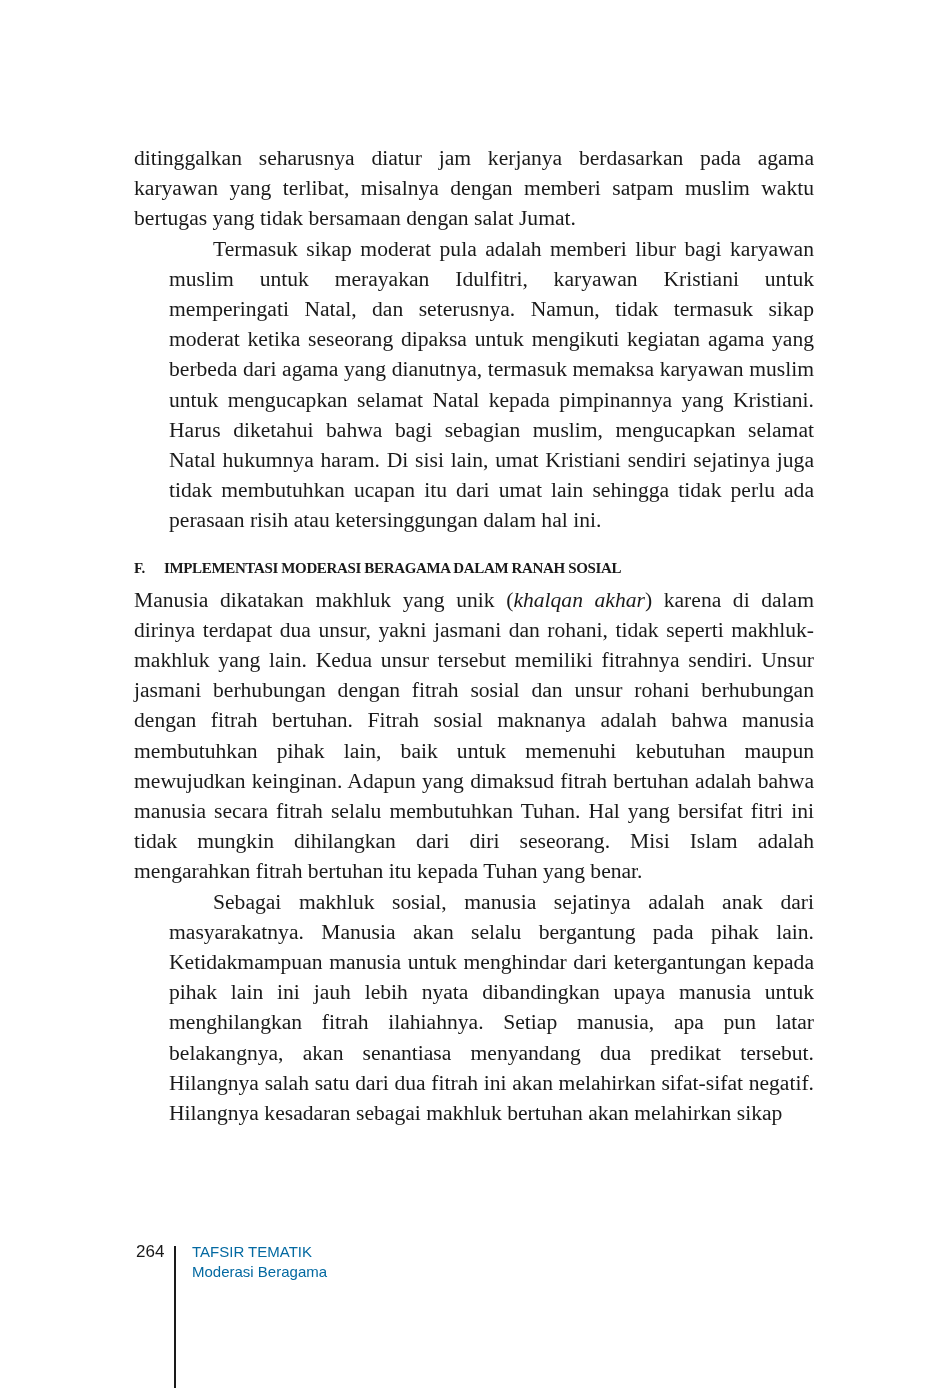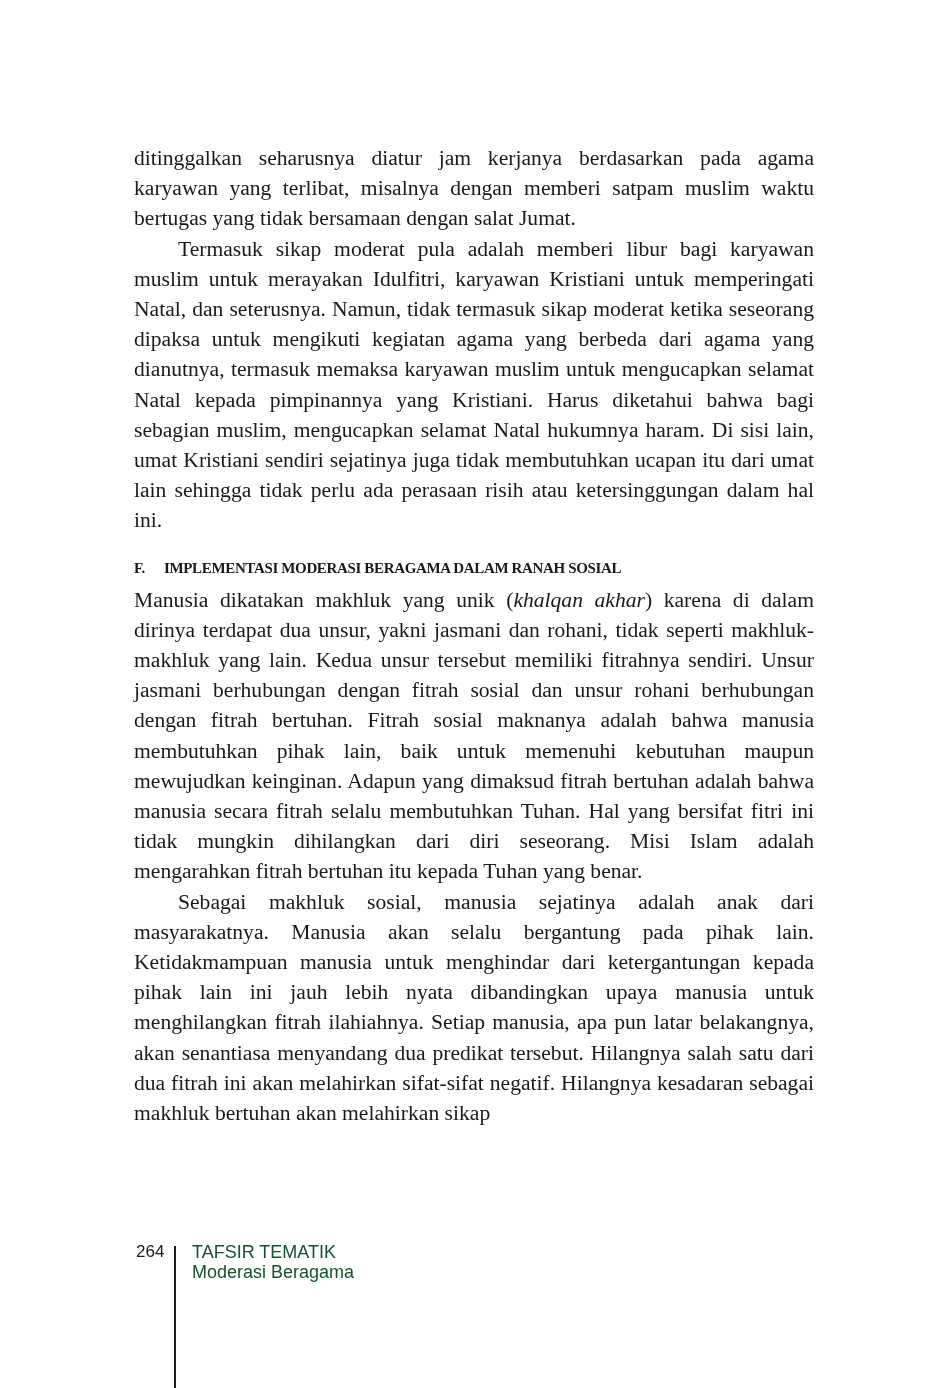--- a/index.html
+++ b/index.html
@@ -1,30 +1,30 @@
 <!DOCTYPE html>
 <html><head>
 <meta charset="utf-8">
 <style>
   html, body { margin: 0; padding: 0; background: #ffffff; }
   body { width: 946px; height: 1388px; position: relative; overflow: hidden; }
   .page { position: absolute; left: 134px; top: 143px; width: 680px;
     font-family: Liberation Serif, serif; color: #1a1a1a;
     font-size: 21.6px; line-height: 30.2px; }
   .para { margin: 0; text-align: justify; text-align-last: left; }
-  .indent { text-indent: 44px; }
+  .indent { text-indent: 44px; margin-left: 35px; }
   .heading { margin: 17px 0 2px 0; font-weight: bold; font-size: 15px; letter-spacing: -0.35px;
     line-height: 30px; white-space: nowrap; }
   .heading .letter { display: inline-block; width: 30px; }
   .footer { position: absolute; left: 0; top: 1240px; width: 784px; height: 148px; }
   .pagenum { position: absolute; left: 136px; top: 2px; font-family: "Liberation Sans", "DejaVu Sans", sans-serif;
     font-size: 17px; color: #1a1a1a; }
   .rule { position: absolute; left: 174px; top: 6px; width: 2px; height: 142px; background: #1a1a1a; }
   .running { position: absolute; left: 192px; top: 2px; font-family: "Liberation Sans", "DejaVu Sans", sans-serif;
-    font-size: 18px; line-height: 20px; color: #14532d; }
+    font-size: 15px; line-height: 20px; color: #0369a1; }
   i { font-style: italic; }
 </style>
 </head>
 <body>
 
 <div class="page">
   <p class="para">ditinggalkan seharusnya diatur jam kerjanya berdasarkan pada agama karyawan yang terlibat, misalnya dengan memberi satpam muslim waktu bertugas yang tidak bersamaan dengan salat Jumat.</p>
   <p class="para indent">Termasuk sikap moderat pula adalah memberi libur bagi karyawan muslim untuk merayakan Idulfitri, karyawan Kristiani untuk memperingati Natal, dan seterusnya. Namun, tidak termasuk sikap moderat ketika seseorang dipaksa untuk mengikuti kegiatan agama yang berbeda dari agama yang dianutnya, termasuk memaksa karyawan muslim untuk mengucapkan selamat Natal kepada pimpinannya yang Kristiani. Harus diketahui bahwa bagi sebagian muslim, mengucapkan selamat Natal hukumnya haram. Di sisi lain, umat Kristiani sendiri sejatinya juga tidak membutuhkan ucapan itu dari umat lain sehingga tidak perlu ada perasaan risih atau ketersinggungan dalam hal ini.</p>
   <h2 class="heading">
     <span class="letter">F.</span><span>IMPLEMENTASI MODERASI BERAGAMA DALAM RANAH SOSIAL</span>

